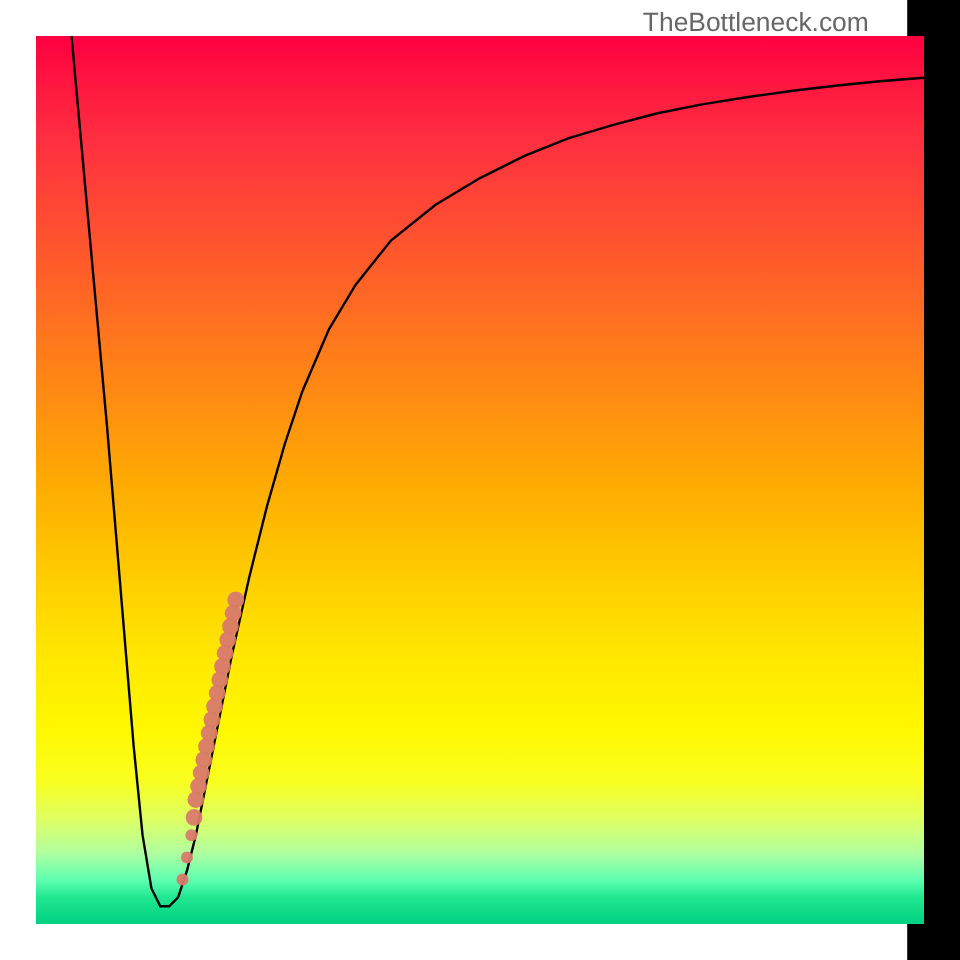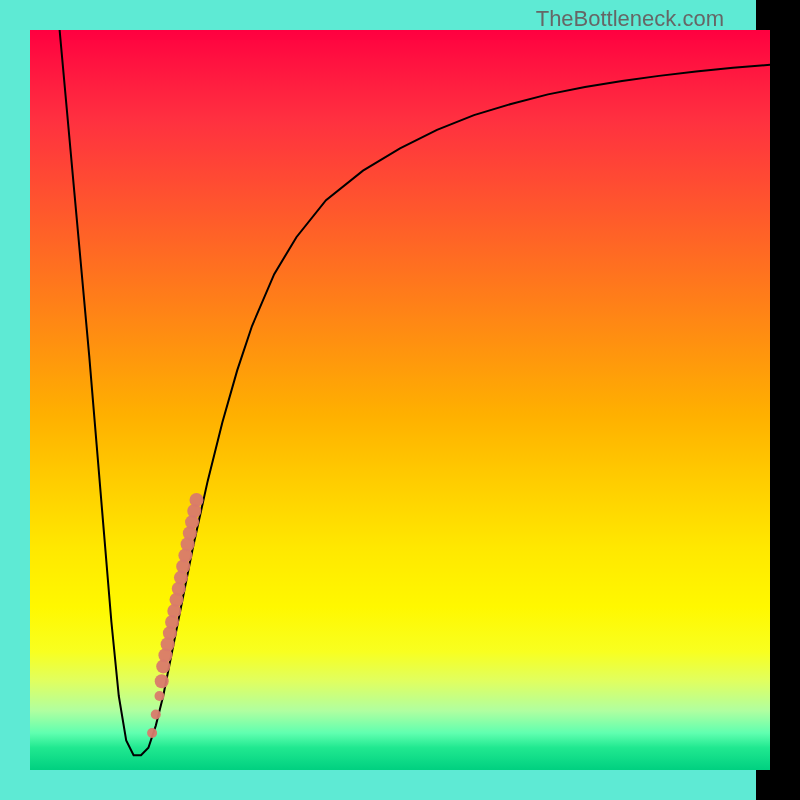--- a/index.html
+++ b/index.html
@@ -8,21 +8,21 @@
     width: 800px;
     height: 800px;
     overflow: hidden;
     font-family: Arial, sans-serif;
     background: #000;
   }
   .chart-container {
     position: relative;
     width: 756px;
     height: 800px;
-    background: #5eead4;
+    background: #ffffff;
   }
   .plot-area {
     position: absolute;
     left: 30px;
     top: 30px;
     width: 740px;
     height: 740px;
     background: linear-gradient(to bottom,
       #ff0040 0%,
       #ff1540 5%,

